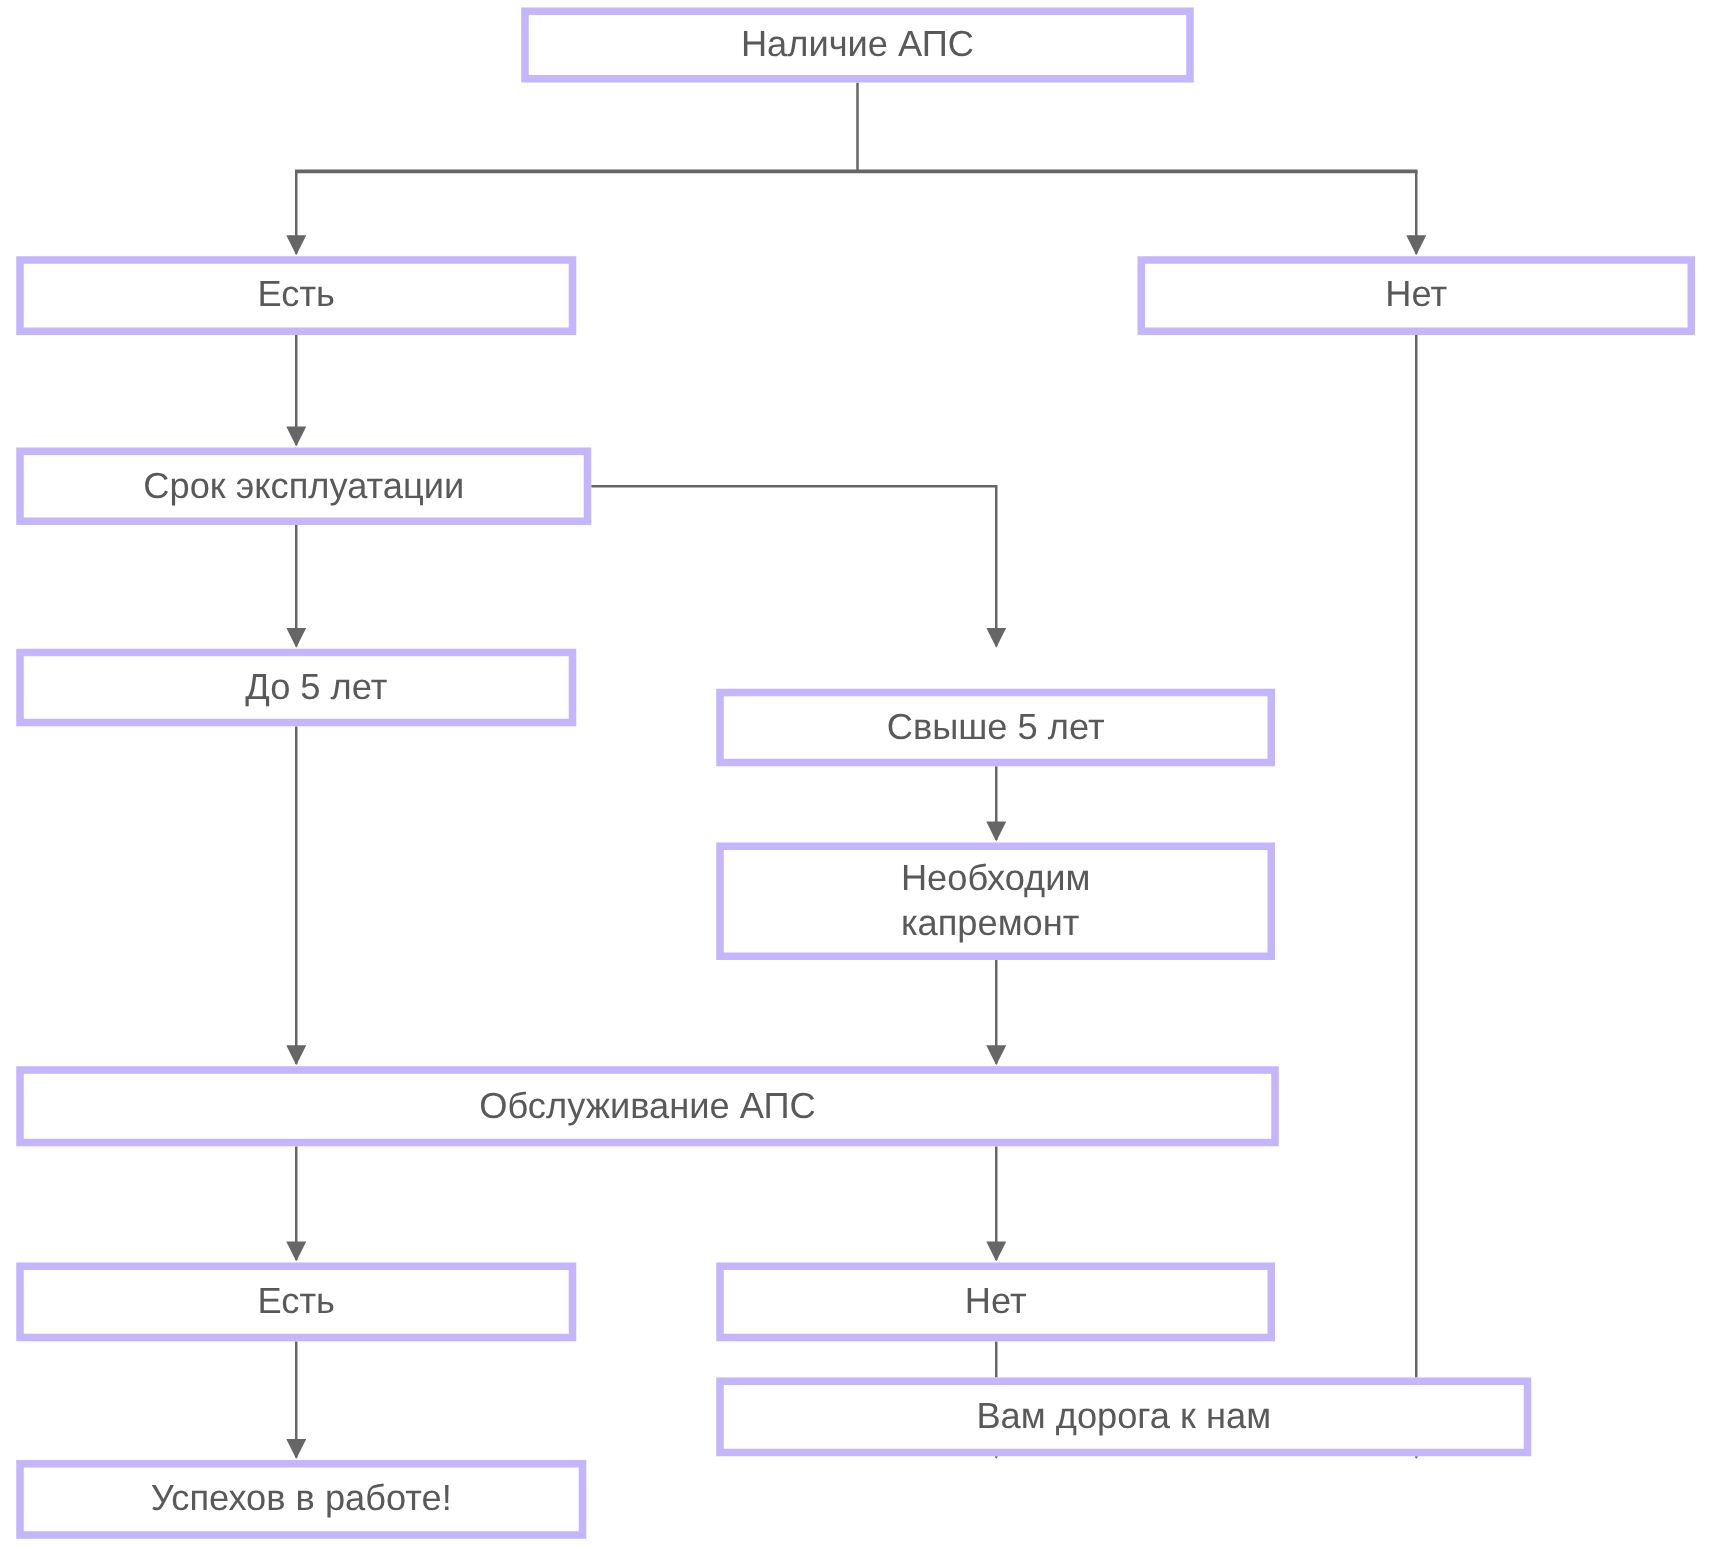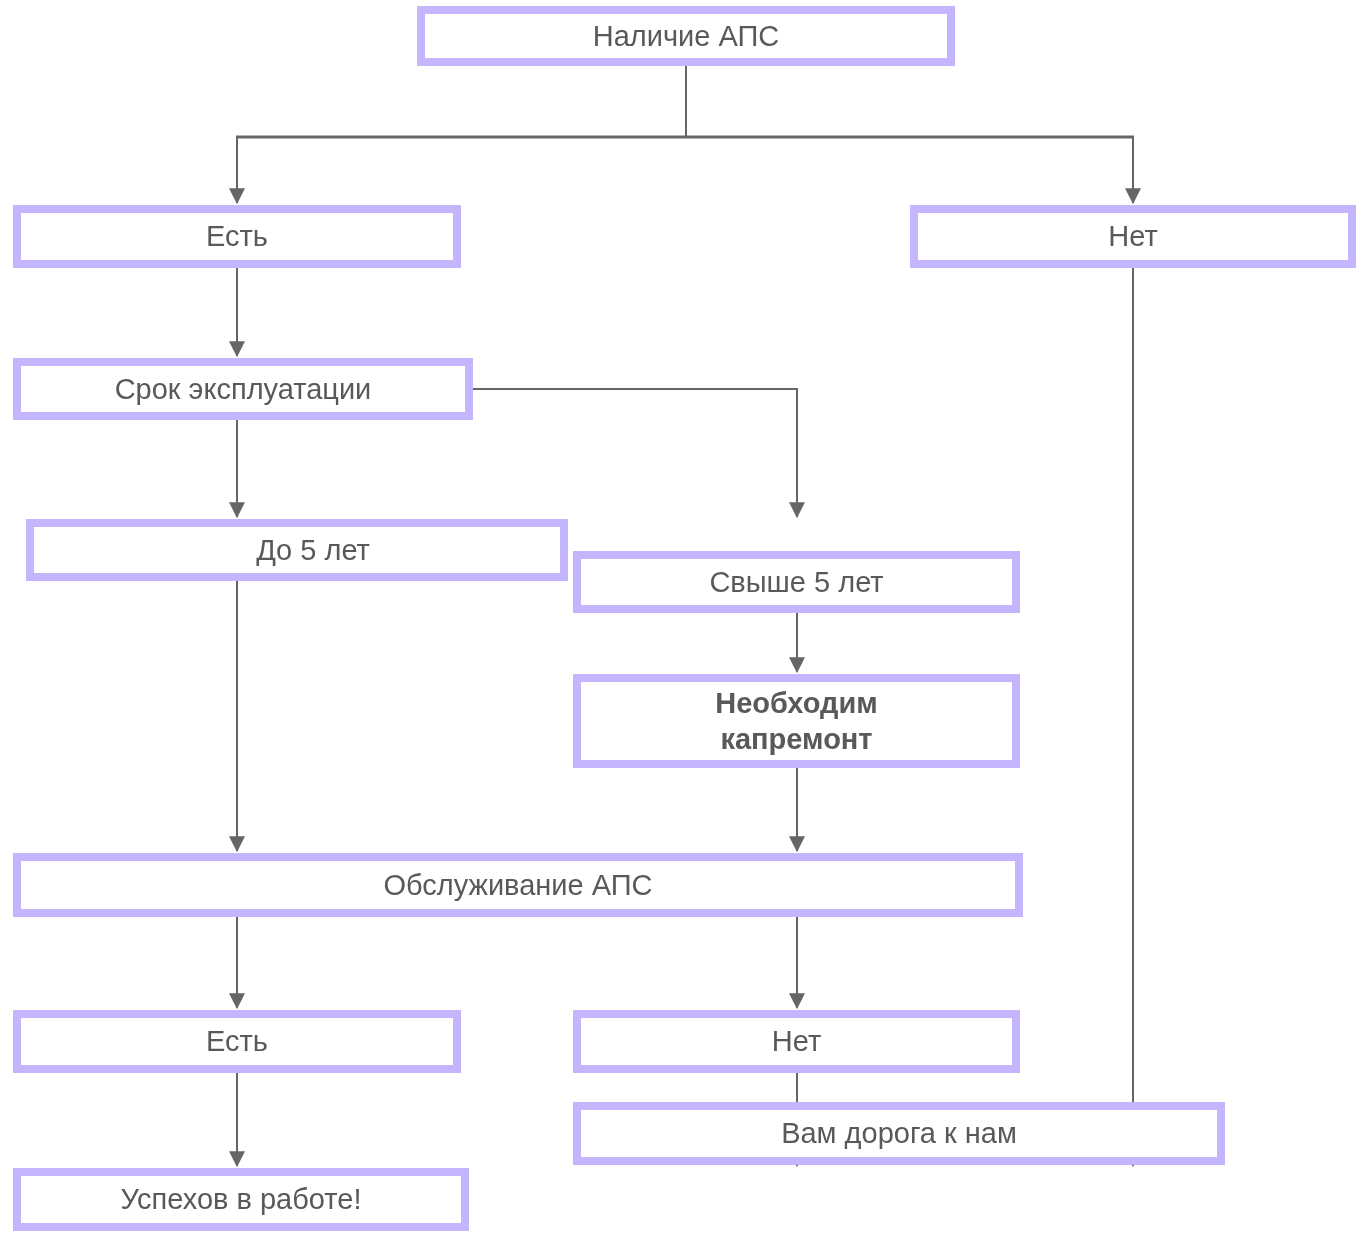--- a/index.html
+++ b/index.html
@@ -28,25 +28,25 @@
     stroke-width: 2;
     fill: none;
   }
   .edge.thick {
     stroke-width: 3;
   }
   .node {
     position: absolute;
     box-sizing: border-box;
     background: #ffffff;
-    border: 8px solid #c4b5fd;
+    border: 6px solid #c4b5fd;
     display: flex;
     align-items: center;
     justify-content: center;
-    text-align: center;
+    text-align: left;
   }
   .node-label {
     color: #595959;
     font-size: 29px;
     line-height: 1.25;
     white-space: pre-line;
   }
 </style>
 </head>
 <body>
@@ -86,29 +86,29 @@
   </div>
 
   <div class="node" style="left:910px; top:205px; width:446px; height:63px;">
     <span class="node-label">Нет</span>
   </div>
 
   <div class="node" style="left:13px; top:358px; width:460px; height:62px;">
     <span class="node-label">Срок эксплуатации</span>
   </div>
 
-  <div class="node" style="left:26px; top:519px; width:542px; height:62px;padding-left:32px;">
+  <div class="node" style="left:13px; top:519px; width:448px; height:62px;padding-left:32px;">
     <span class="node-label">До 5 лет</span>
   </div>
 
   <div class="node" style="left:573px; top:519px; width:447px; height:62px;margin-top:32px;">
     <span class="node-label">Свыше 5 лет</span>
   </div>
 
-  <div class="node" style="left:573px; top:674px; width:447px; height:94px;font-weight:bold;">
+  <div class="node" style="left:573px; top:674px; width:447px; height:94px;">
     <span class="node-label">Необходим
 капремонт</span>
   </div>
 
   <div class="node" style="left:13px; top:853px; width:1010px; height:64px;">
     <span class="node-label">Обслуживание АПС</span>
   </div>
 
   <div class="node" style="left:13px; top:1010px; width:448px; height:63px;">
     <span class="node-label">Есть</span>

